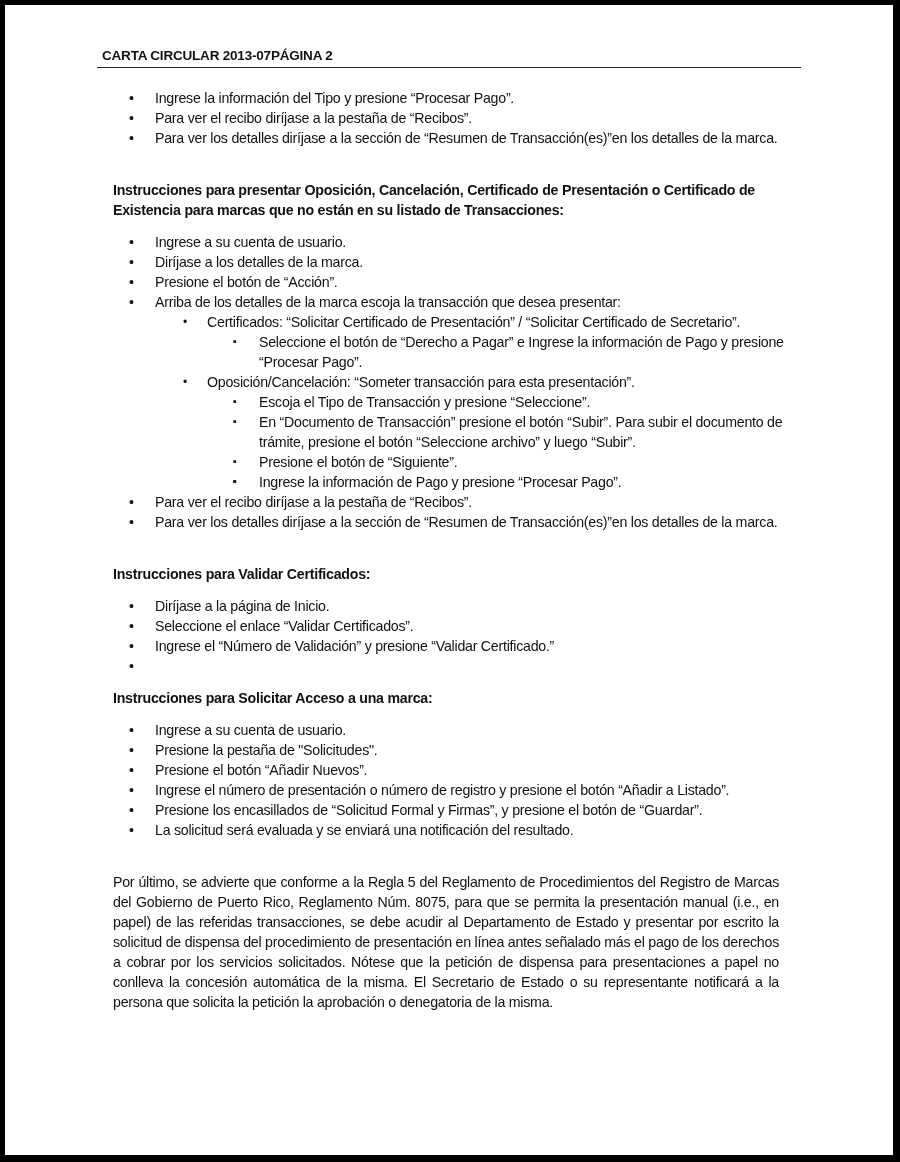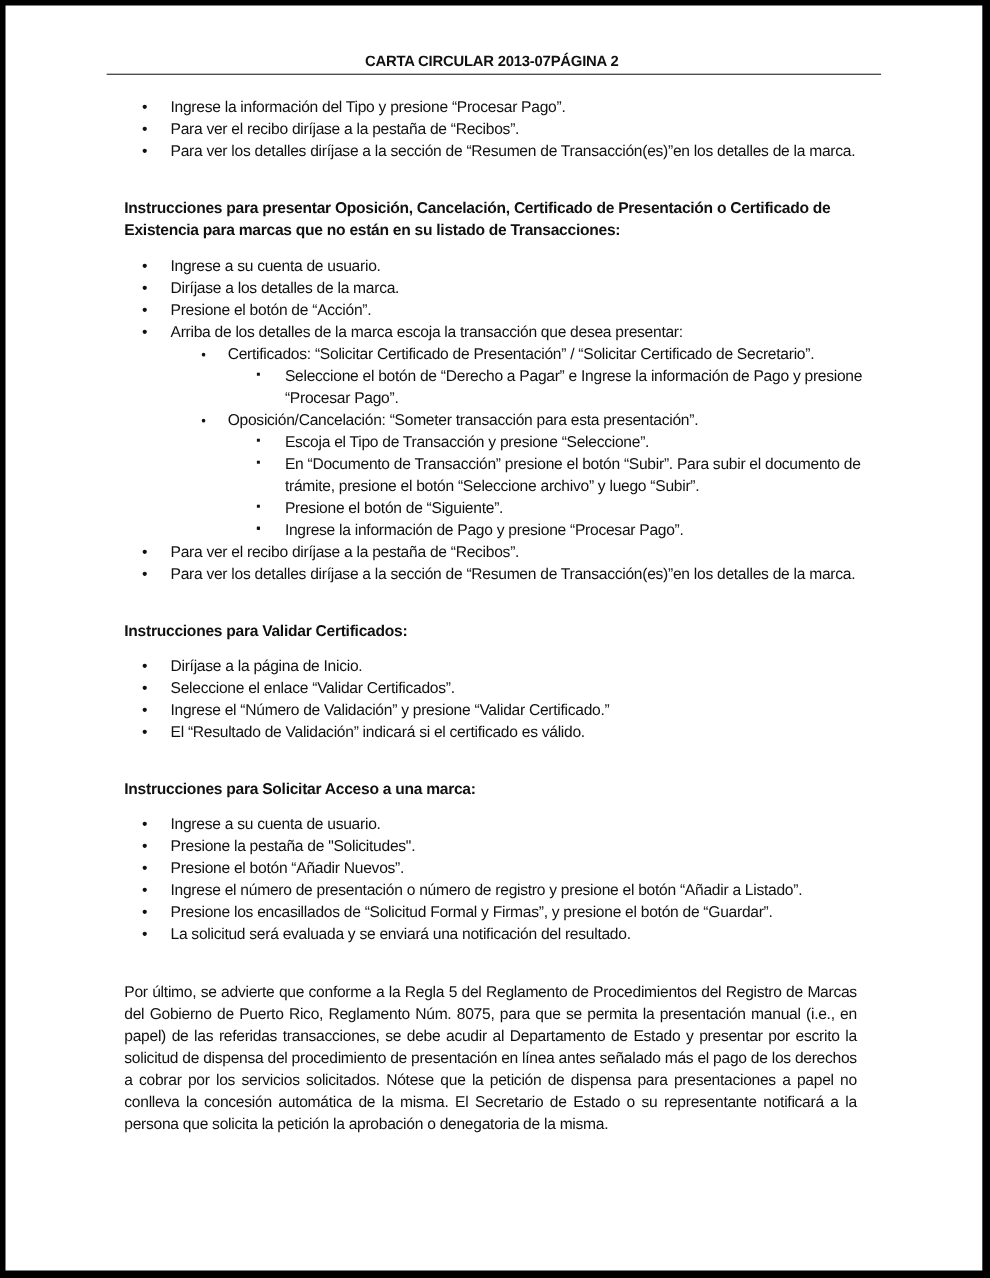--- a/index.html
+++ b/index.html
@@ -4,21 +4,21 @@
 <style>
   html, body { margin: 0; padding: 0; background: #000; }
   body { width: 900px; height: 1162px; position: relative; overflow: hidden; }
   .page {
     position: absolute; left: 5px; top: 5px; width: 888px; height: 1150px;
     background: #fff; color: #111;
     font-family: "Liberation Sans", sans-serif;
   }
   .header {
     position: absolute; left: 97px; top: 43px; width: 690px;
-    display: flex; justify-content: center;
+    display: flex; justify-content: flex-start;
     font-weight: bold; font-size: 13.5px; letter-spacing: -0.2px;
   }
   .header-rule {
     position: absolute; left: 92px; top: 62px; width: 704px; height: 0;
     border-top: 1.5px solid #222;
   }
   .content {
     position: absolute; left: 96px; top: 83px; width: 690px;
     font-size: 14.2px; line-height: 20px; letter-spacing: -0.25px;
   }
@@ -80,21 +80,21 @@
       <li><span class="bullet">•</span><span>Para ver los detalles diríjase a la sección de “Resumen de Transacción(es)”en los detalles de la marca.</span></li>
     </ul>
 
     <div class="gap"></div>
 
     <p class="section-title">Instrucciones para Validar Certificados:</p>
     <ul class="l1">
       <li><span class="bullet">•</span><span>Diríjase a la página de Inicio.</span></li>
       <li><span class="bullet">•</span><span>Seleccione el enlace “Validar Certificados”.</span></li>
       <li><span class="bullet">•</span><span>Ingrese el “Número de Validación” y presione “Validar Certificado.”</span></li>
-      <li><span class="bullet">•</span><span>El “Resultado de Validación” indicará si el certificado es válido.</span></li>
+      <li><span class="bullet">•</span></li>
     </ul>
 
     <div class="gap"></div>
 
     <p class="section-title">Instrucciones para Solicitar Acceso a una marca:</p>
     <ul class="l1">
       <li><span class="bullet">•</span><span>Ingrese a su cuenta de usuario.</span></li>
       <li><span class="bullet">•</span><span>Presione la pestaña de "Solicitudes".</span></li>
       <li><span class="bullet">•</span><span>Presione el botón “Añadir Nuevos”.</span></li>
       <li><span class="bullet">•</span><span>Ingrese el número de presentación o número de registro y presione el botón “Añadir a Listado”.</span></li>

